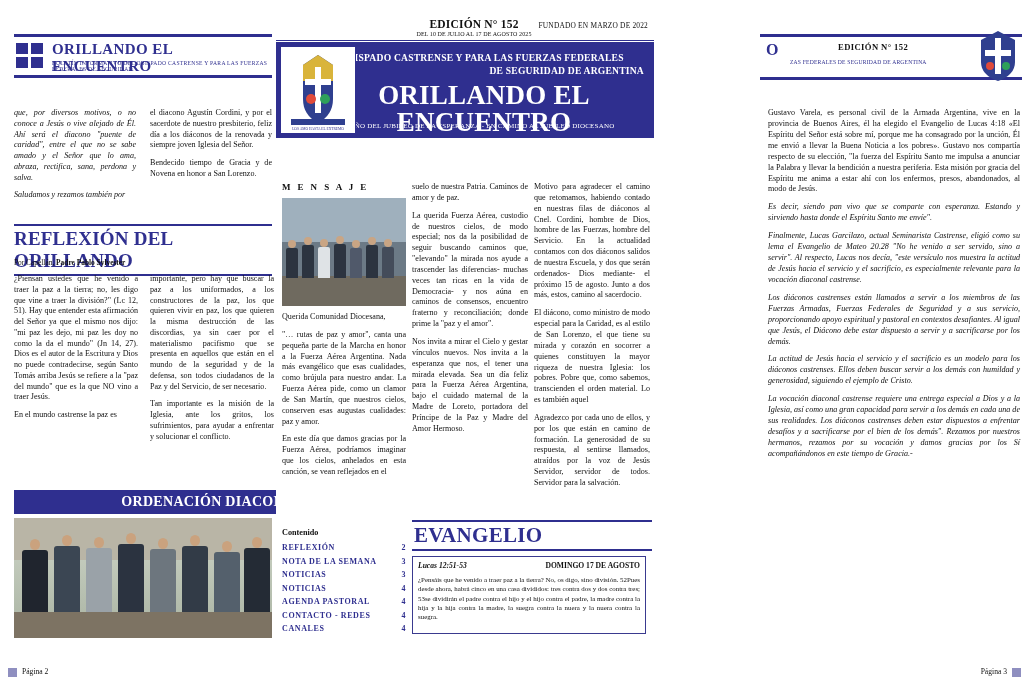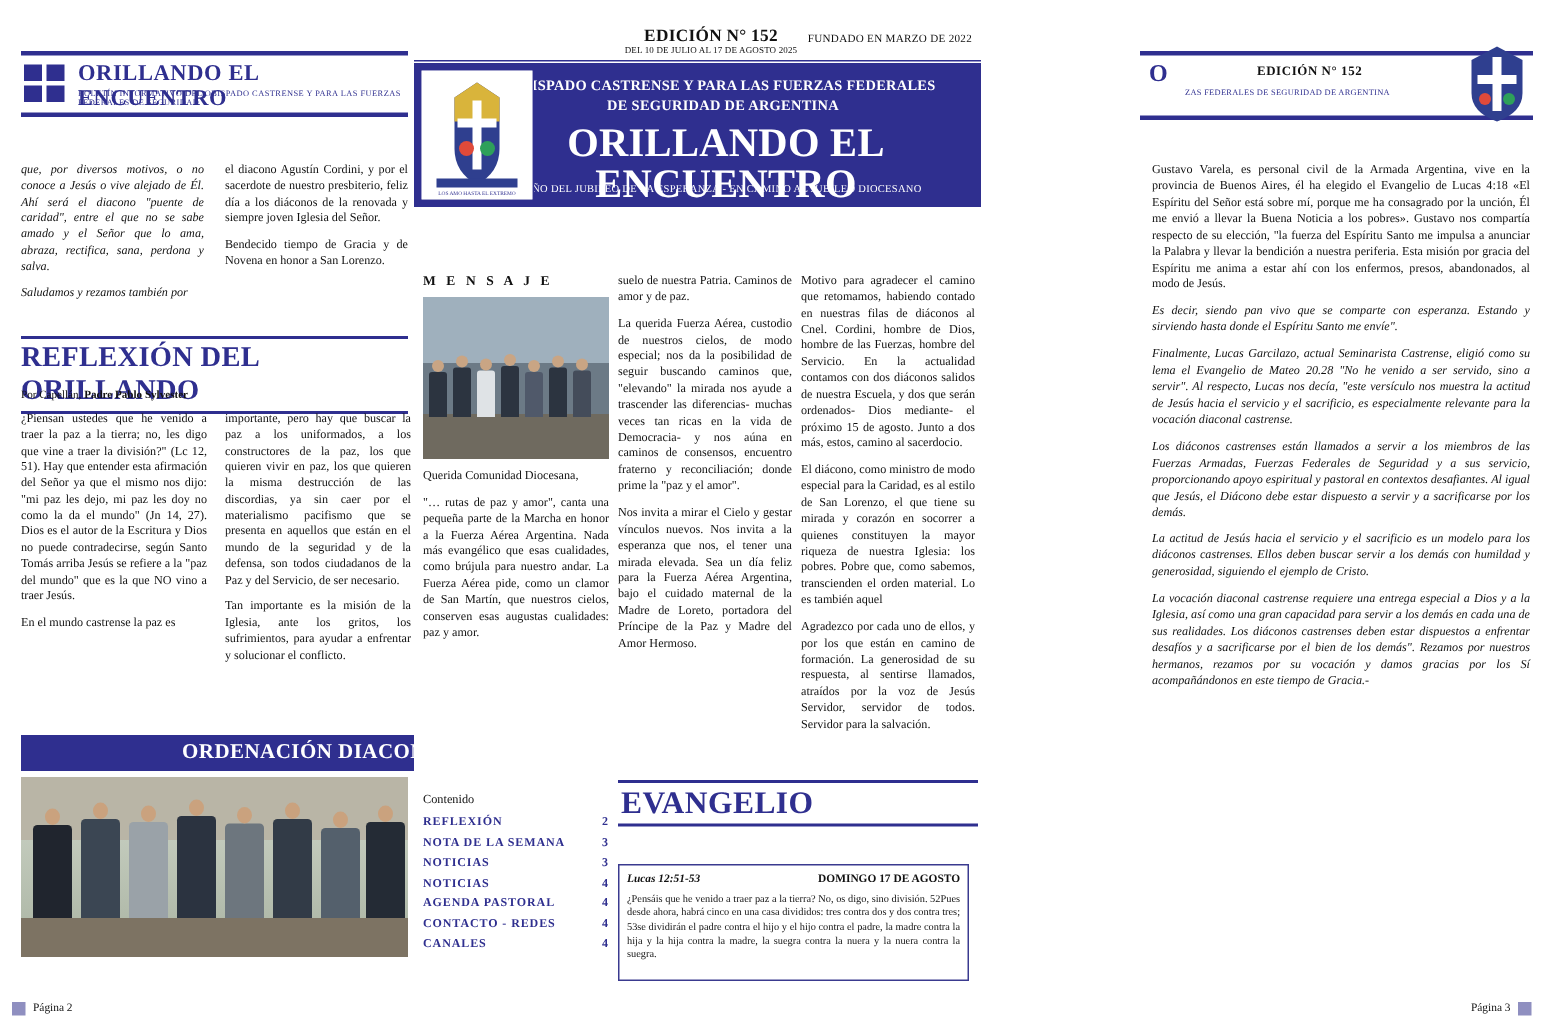--- a/index.html
+++ b/index.html
@@ -89,21 +89,21 @@
     position:absolute;left:118px;top:31px;width:160px;text-align:center;
     font-size:6px;color:#111;letter-spacing:.1px;
   }
   .fundado{
     position:absolute;right:6px;top:21px;font-size:7.4px;color:#111;letter-spacing:.2px;
   }
   .mid-banner{
     position:absolute;left:0;top:42px;width:378px;height:96px;background:#2f2f8f;color:#fff;
   }
   .banner-l1{position:absolute;left:44px;top:10px;right:10px;text-align:center;font-size:9.6px;font-weight:bold;letter-spacing:.2px;}
-  .banner-l2{position:absolute;left:44px;top:23px;right:10px;text-align:center;font-size:9.6px;font-weight:bold;letter-spacing:.2px;}
+  .banner-l2{position:absolute;left:44px;top:23px;right:10px;text-align:right;font-size:9.6px;font-weight:bold;letter-spacing:.2px;}
   .banner-title{
     position:absolute;left:44px;top:40px;right:6px;text-align:center;
     font-size:27px;font-weight:bold;letter-spacing:.2px;line-height:1;
   }
   .banner-l3{position:absolute;left:44px;top:80px;right:10px;text-align:center;font-size:7px;letter-spacing:.2px;}
   .crest{
     position:absolute;left:4px;top:46px;width:74px;height:86px;background:#ffffff;border:1px solid #2f2f8f;
     overflow:hidden;
   }
   .crest-cap{position:absolute;left:0;bottom:2px;width:100%;text-align:center;font-size:3.6px;color:#2f2f8f;}
@@ -121,31 +121,31 @@
 
   .mcol{position:absolute;font-size:8.1px;line-height:1.34;text-align:justify;}
   .mcol p{margin:0 0 7px 0;}
   .mcol-a{left:6px;top:312px;width:124px;}
   .mcol-b{left:136px;top:182px;width:116px;}
   .mcol-c{left:258px;top:182px;width:116px;}
 
   .contenido{
     position:absolute;left:6px;top:528px;width:124px;font-size:8.2px;color:#2f2f8f;
   }
-  .contenido .ct{font-weight:normal;color:#111;margin-bottom:6px;font-size:8.2px;}
+  .contenido .ct{font-weight:bold;color:#111;margin-bottom:6px;font-size:8.2px;}
   .c-row{display:flex;justify-content:space-between;font-weight:bold;letter-spacing:.6px;margin-bottom:4.5px;font-size:8px;}
 
   .evangelio-h{
     position:absolute;left:136px;top:520px;width:238px;
     border-top:2px solid #2f2f8f;border-bottom:2px solid #2f2f8f;
     color:#2f2f8f;font-size:21px;font-weight:bold;letter-spacing:.3px;padding:1px 0 1px 2px;
   }
   .evangelio-box{
     position:absolute;left:136px;top:556px;width:234px;height:78px;
-    border:1px solid #3a3a8f;background:#fff;padding:4px 5px;box-sizing:border-box;margin-top:20px;
+    border:1px solid #3a3a8f;background:#fff;padding:4px 5px;box-sizing:border-box;
   }
   .eb-top{display:flex;justify-content:space-between;font-size:7.6px;font-weight:bold;font-style:italic;margin-bottom:5px;}
   .eb-top .r{font-style:normal;}
   .eb-body{font-size:6.9px;line-height:1.35;text-align:justify;}
 
   
   .right{
     position:absolute;left:760px;top:0;width:269px;height:686px;background:#ffffff;
   }
   .right-header{
@@ -303,20 +303,21 @@
           </span>
         <span class="pmf" style="left:100px;height:31px;background:#444c5a;">
             <i></i>
           </span>
       </div>
     </div>
 
     <div class="mcol mcol-a">
       <p>Querida Comunidad Diocesana,</p>
       <p>"… rutas de paz y amor", canta una pequeña parte de la Marcha en honor a la Fuerza Aérea Argentina. Nada más evangélico que esas cualidades, como brújula para nuestro andar. La Fuerza Aérea pide, como un clamor de San Martín, que nuestros cielos, conserven esas augustas cualidades: paz y amor.</p>
+      <p>En este día que damos gracias por la Fuerza Aérea, podríamos imaginar que los cielos, anhelados en esta canción, se vean reflejados en el</p>
     </div>
 
     <div class="mcol mcol-b">
       <p>suelo de nuestra Patria. Caminos de amor y de paz.</p>
       <p>La querida Fuerza Aérea, custodio de nuestros cielos, de modo especial; nos da la posibilidad de seguir buscando caminos que, "elevando" la mirada nos ayude a trascender las diferencias- muchas veces tan ricas en la vida de Democracia- y nos aúna en caminos de consensos, encuentro fraterno y reconciliación; donde prime la "paz y el amor".</p>
       <p>Nos invita a mirar el Cielo y gestar vínculos nuevos. Nos invita a la esperanza que nos, el tener una mirada elevada. Sea un día feliz para la Fuerza Aérea Argentina, bajo el cuidado maternal de la Madre de Loreto, portadora del Príncipe de la Paz y Madre del Amor Hermoso.</p>
     </div>
 
     <div class="mcol mcol-c">
       <p>Motivo para agradecer el camino que retomamos, habiendo contado en nuestras filas de diáconos al Cnel. Cordini, hombre de Dios, hombre de las Fuerzas, hombre del Servicio. En la actualidad contamos con dos diáconos salidos de nuestra Escuela, y dos que serán ordenados- Dios mediante- el próximo 15 de agosto. Junto a dos más, estos, camino al sacerdocio.</p>

